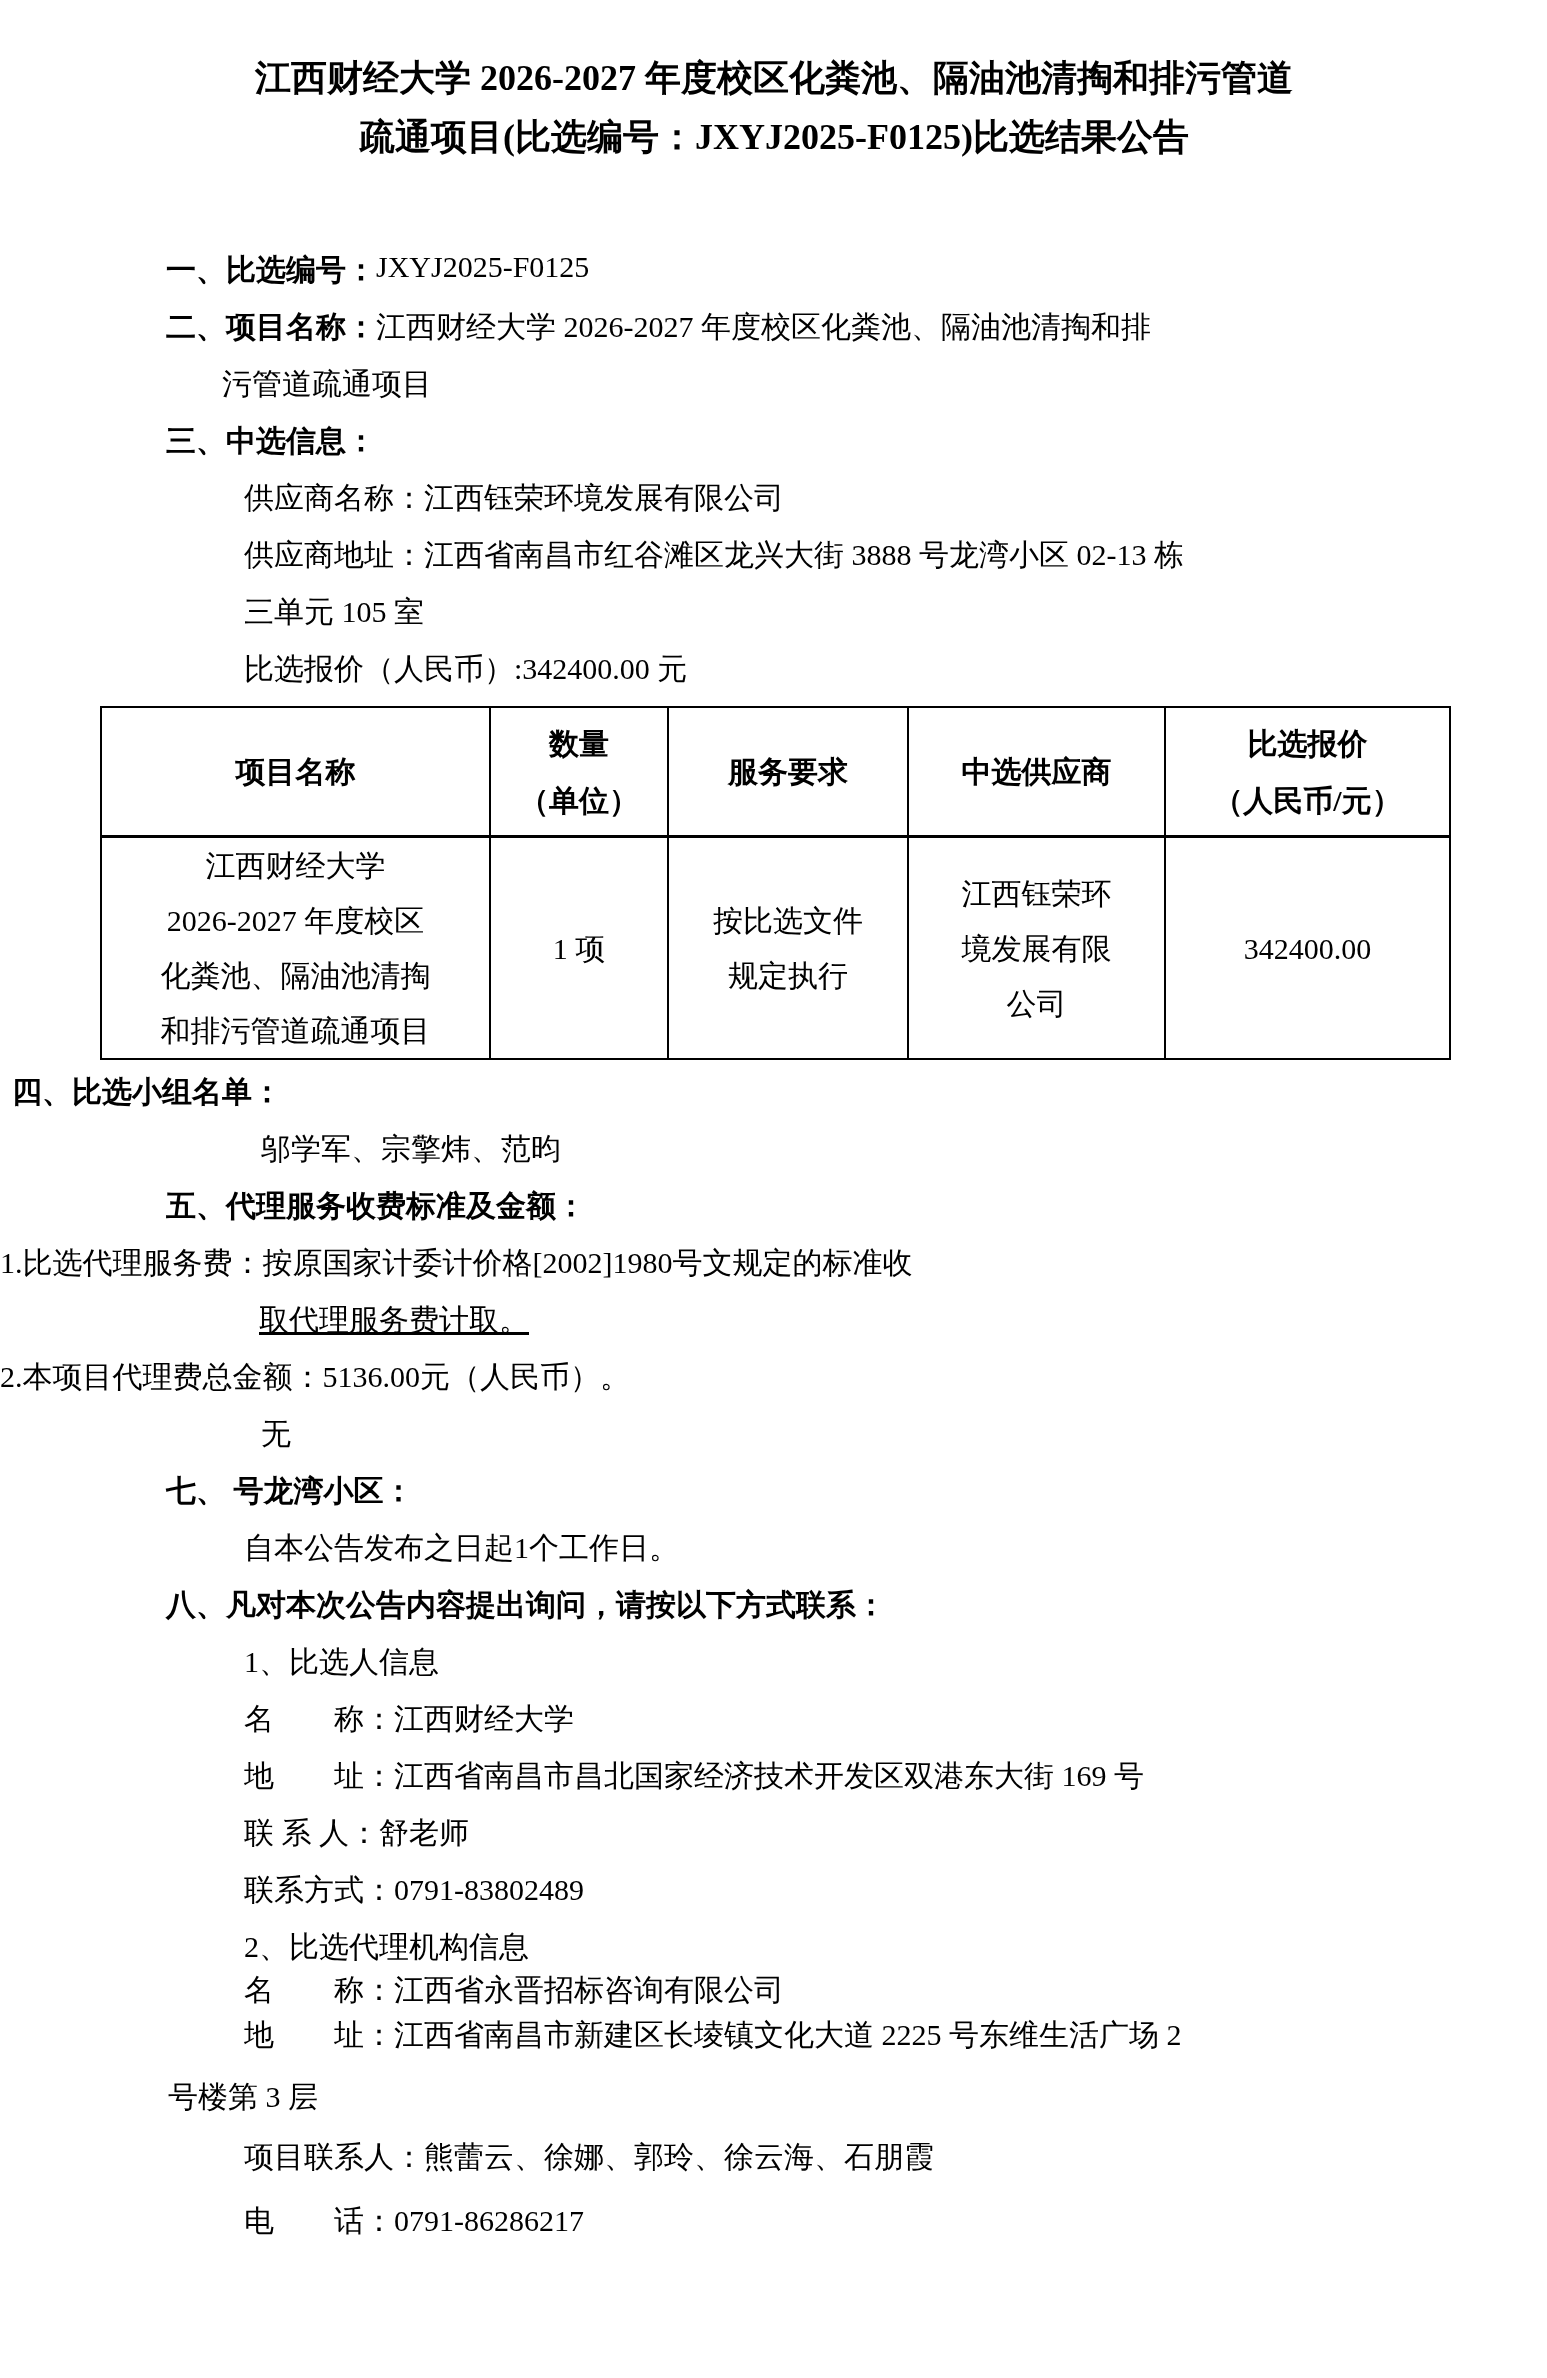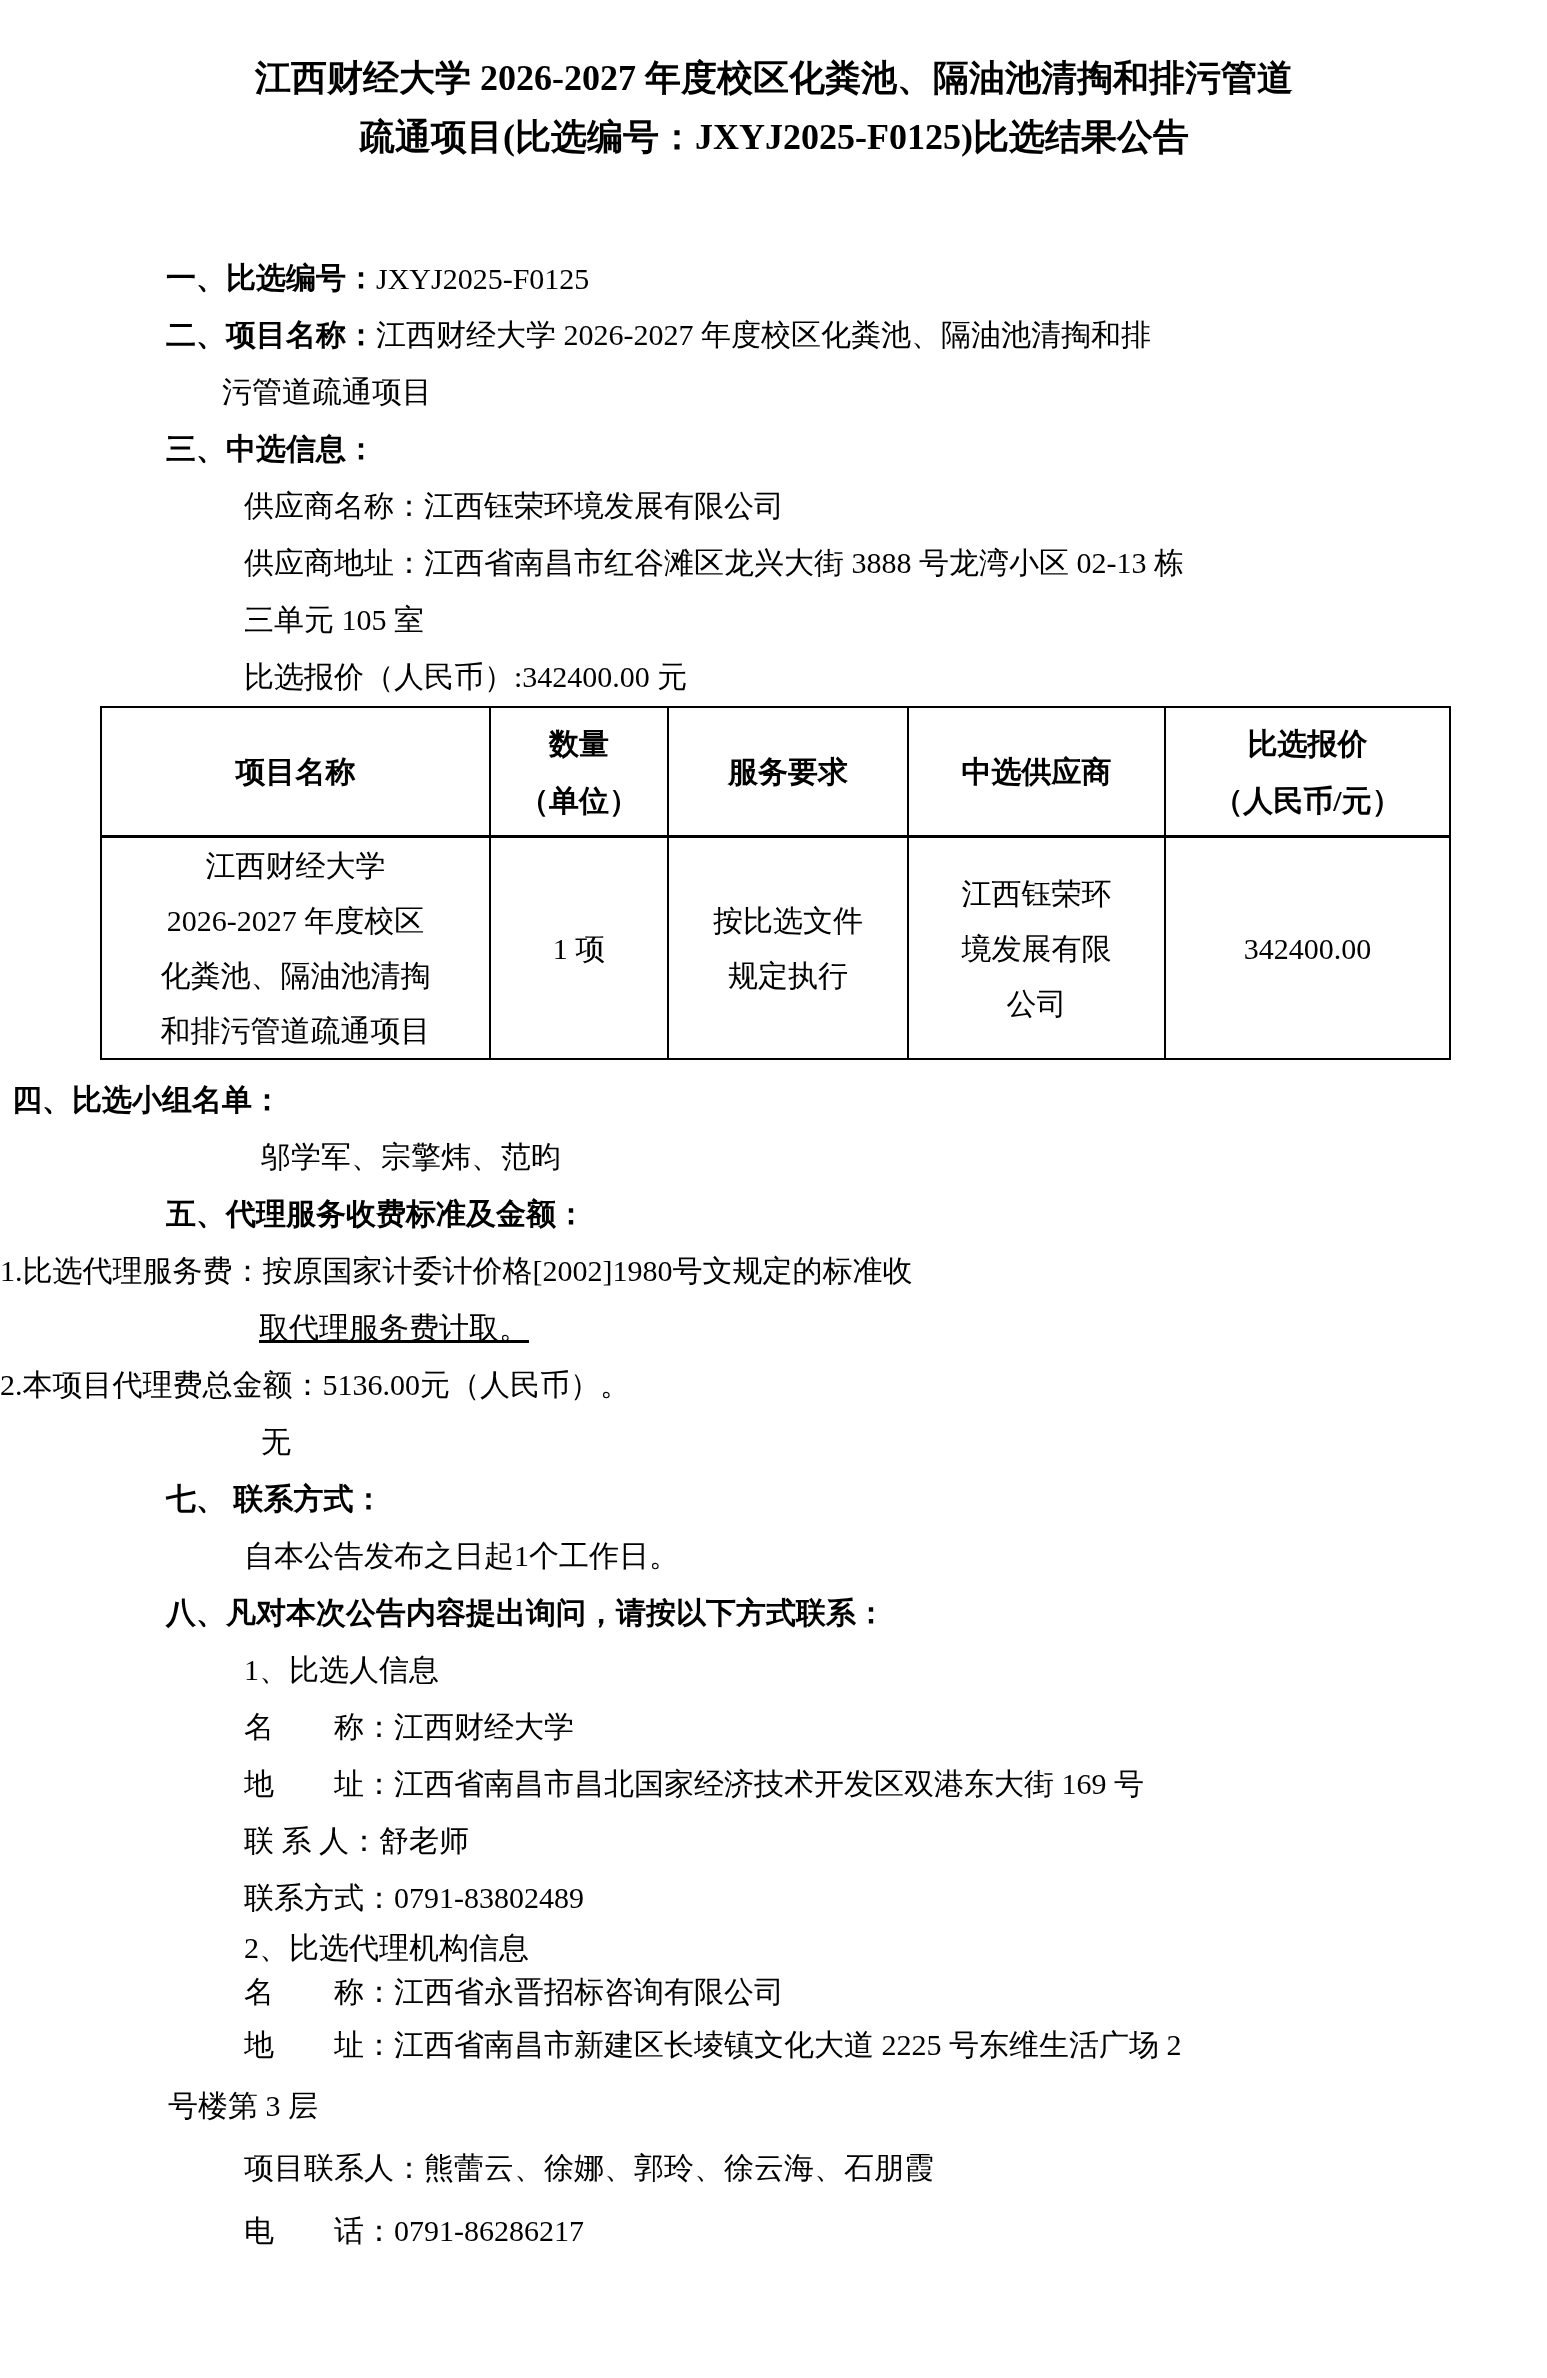--- a/index.html
+++ b/index.html
@@ -16,21 +16,21 @@
     padding-top:49px;
     text-align:center;
     font-weight:bold;
     font-size:36px;
   }
   .title .tline{height:59px;line-height:59px;white-space:pre;}
   .ln{
     font-size:30px;
     height:57px;
     display:flex;
-    align-items:center;
+    align-items:flex-start;
     white-space:pre;
   }
   .b{font-weight:bold;}
   .ind-h{padding-left:166px;}   
   .ind-c{padding-left:244px;}   
   .ind-w{padding-left:222px;}   
   .ind-n{padding-left:261px;}   
   .ind-f{}   
   .ind-fc{padding-left:259px;text-decoration:underline;}  
   .ind-l{padding-left:168px;}   
@@ -126,21 +126,21 @@
   <div class="ln ind-h after-table"><span class="b">四、比选小组名单：</span></div>
   <div class="ln ind-n">邬学军、宗擎炜、范昀</div>
 
   <div class="ln ind-h"><span class="b">五、代理服务收费标准及金额：</span></div>
   <div class="ln ind-f">1.比选代理服务费：按原国家计委计价格[2002]1980号文规定的标准收</div>
   <div class="ln ind-fc">取代理服务费计取。</div>
   <div class="ln ind-f">2.本项目代理费总金额：5136.00元（人民币）。</div>
 
   <div class="ln ind-n">无</div>
 
-  <div class="ln ind-h"><span class="b">七、 联系方式：</span></div>
+  <div class="ln ind-h"><span class="b">七、 号龙湾小区：</span></div>
   <div class="ln ind-c">自本公告发布之日起1个工作日。</div>
 
   <div class="ln ind-h"><span class="b">八、凡对本次公告内容提出询问，请按以下方式联系：</span></div>
 
   <div class="ln ind-c">1、比选人信息</div>
   <div class="ln ind-c">名　　称：江西财经大学</div>
   <div class="ln ind-c">地　　址：江西省南昌市昌北国家经济技术开发区双港东大街 169 号</div>
   <div class="ln ind-c">联 系 人：舒老师</div>
   <div class="ln ind-c">联系方式：0791-83802489</div>
 

